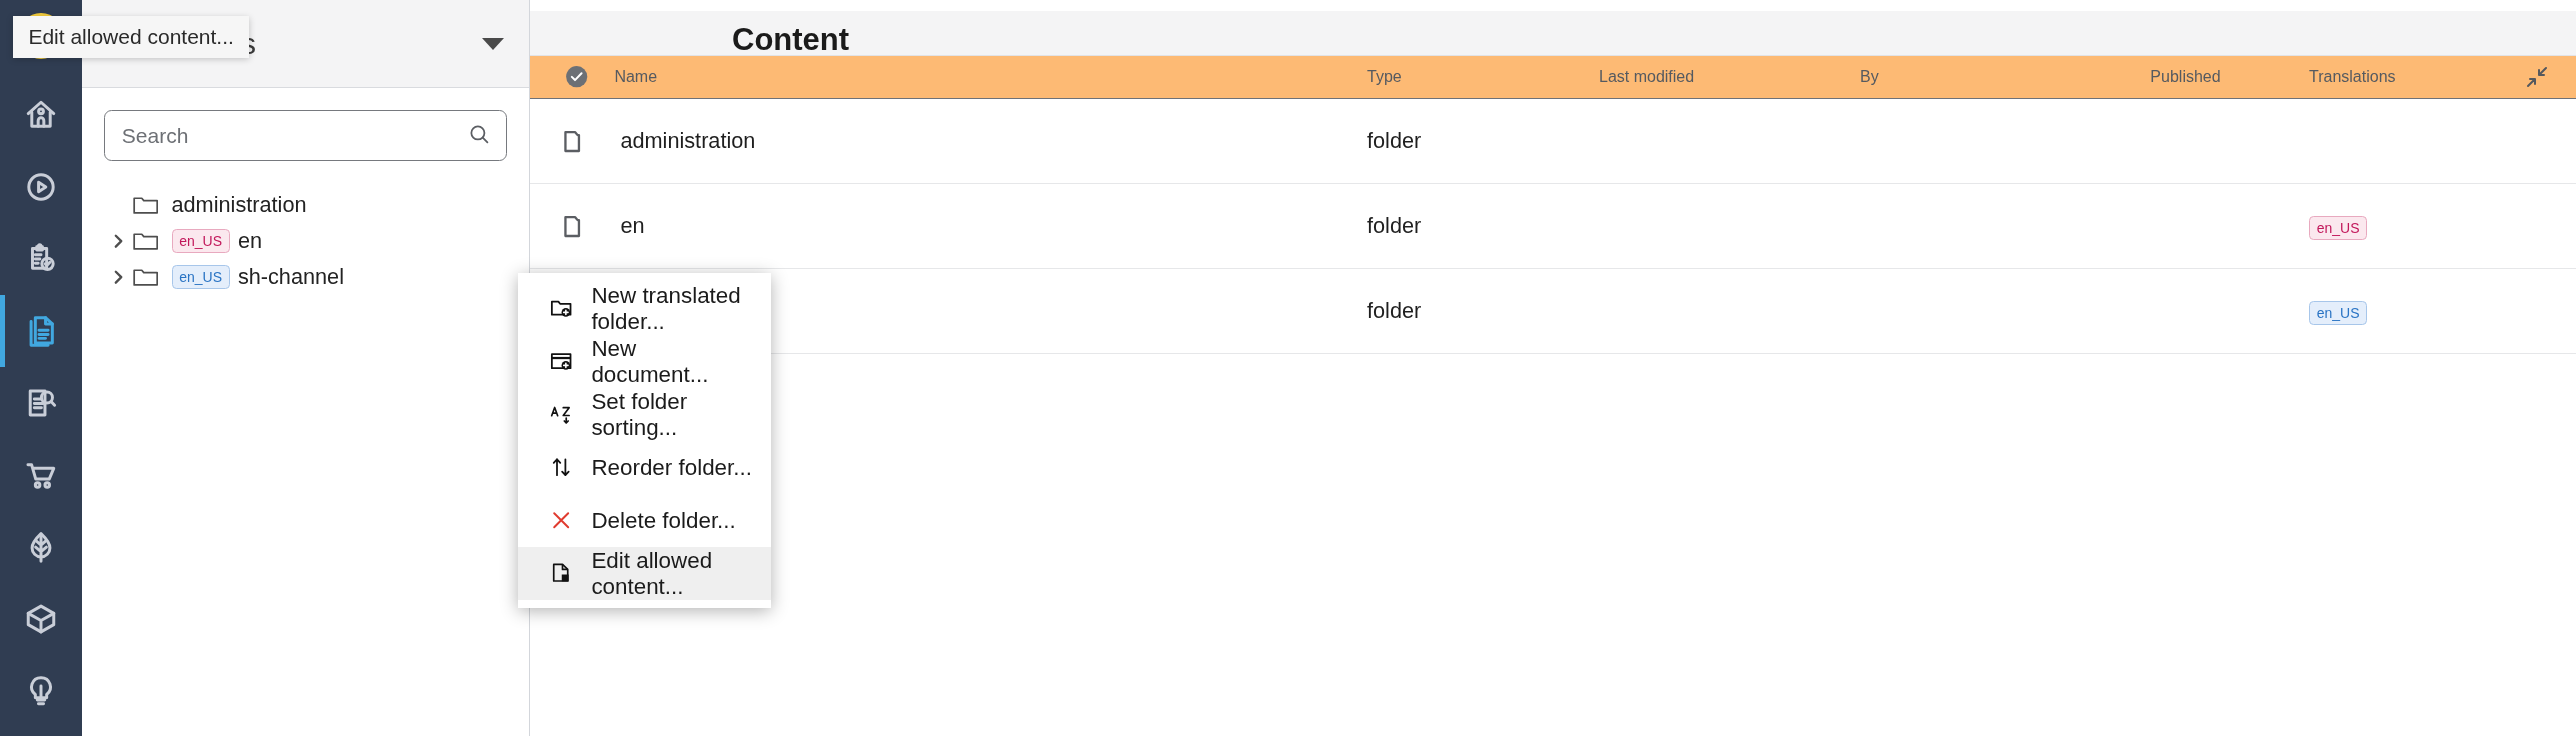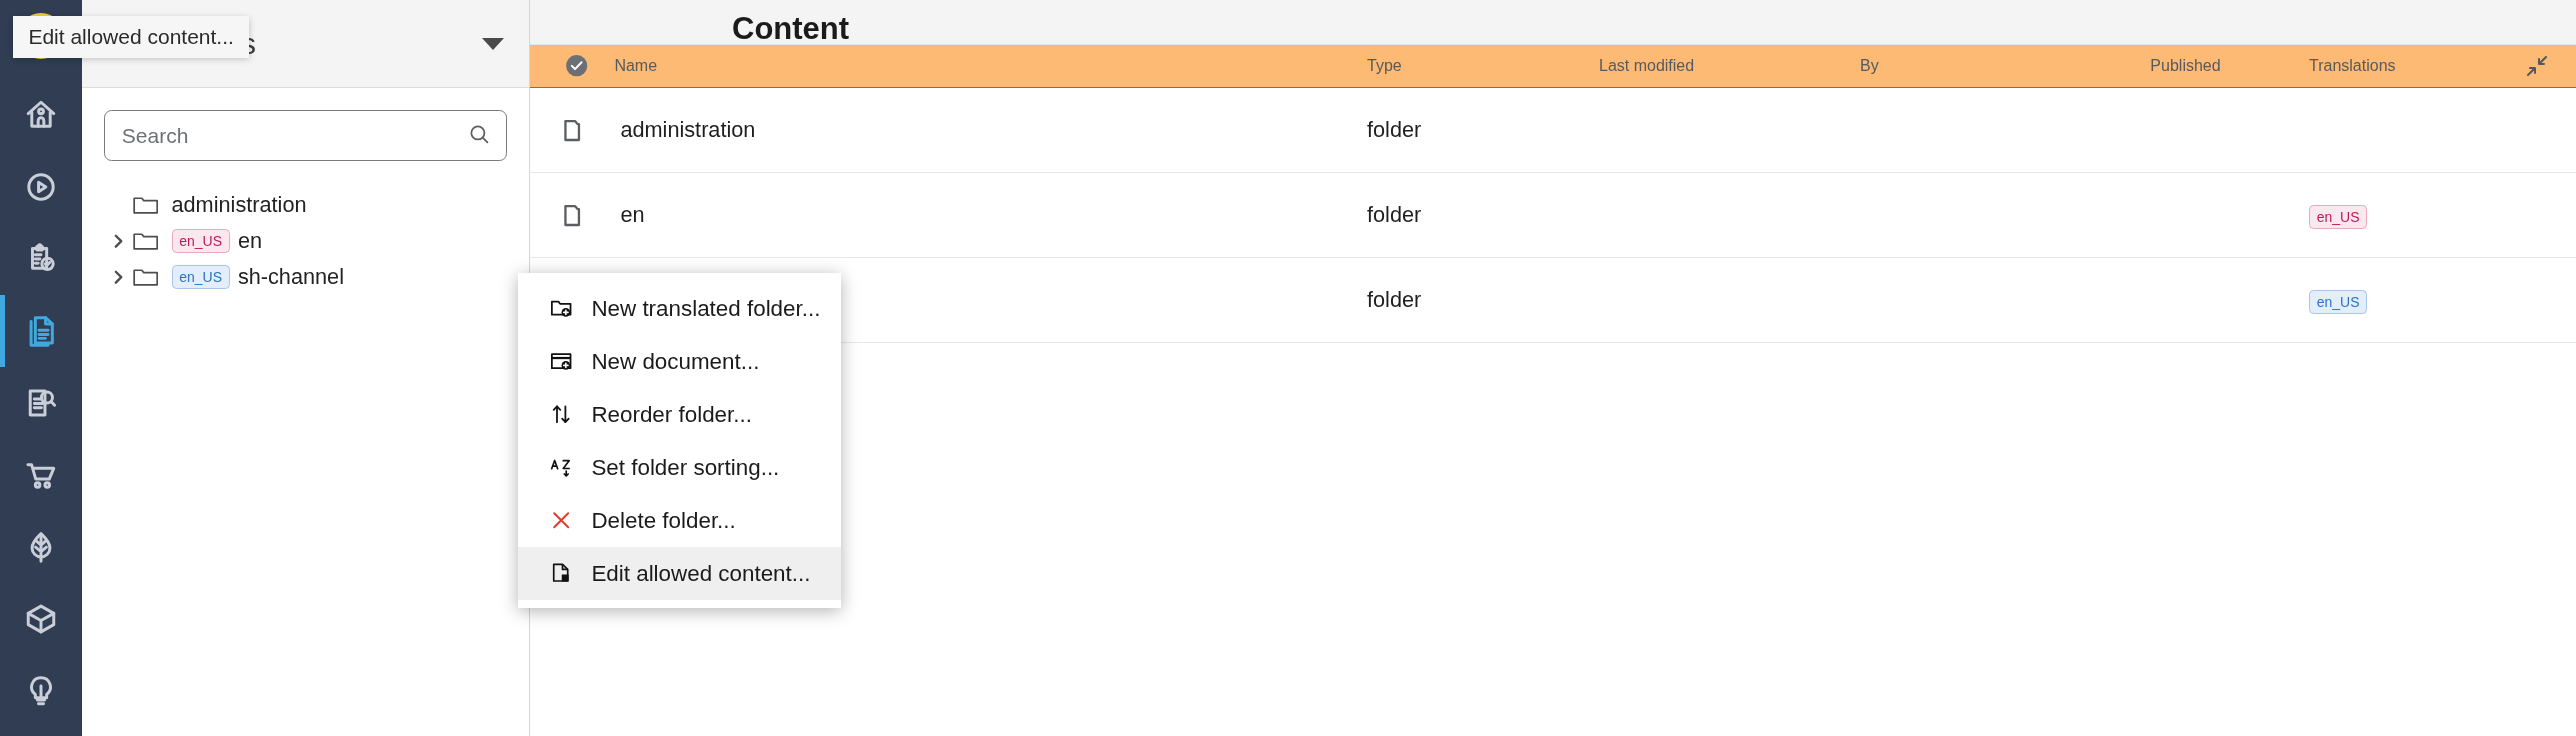--- a/index.html
+++ b/index.html
@@ -88,21 +88,21 @@
     height: 24px; padding: 0 6.7px; border-radius: 4.5px;
     font-size: 14px; font-weight: normal; margin-right: 8.2px;
     border: 0.7px solid;
   }
   .badge.pink  { background: #fbe8ee; border-color: #e8a9bf; color: #c2185b; }
   .badge.blue  { background: #e4eefb; border-color: #a7c6ea; color: #2a74c4; }
   .tree-label { white-space: nowrap; }
 
   
   .main { flex: 1; height: 576px; background: #fff;
-          display: flex; flex-direction: column; position: relative; }
+          display: flex; flex-direction: column; position: relative; margin-top: 11px; }
   .topbar {
     height: 45px; flex: 0 0 45px; background: #f4f4f5;
     border-bottom: 0.7px solid #e2e3e6;
     display: flex; align-items: flex-end; padding-left: 202px;
     overflow: hidden;
   }
   .topbar-title { font-size: 31px; font-weight: bold; color: #1b1b1b;
                   line-height: 30px; }
   .thead {
     height: 43px; flex: 0 0 43px; background: #fdba74;
@@ -129,21 +129,21 @@
                 display:flex; align-items:center; }
   .head-check svg { width: 25.4px; height: 25.4px; }
   .row-folder { width: 34px; flex: 0 0 34px; margin-right: 22.4px;
                 display: flex; align-items: center; }
   .row-folder svg { width: 31px; height: 26px; }
   .collapse-ico { width: 24px; height: 24px; }
 
   
   .ctx {
     position: absolute; left: 518px; top: 273px;
-    width: 323px;
+    width: 253px;
     background: #ffffff;
     box-shadow: 0 3px 16.4px rgba(0,0,0,.30);
     padding: 9px 0 7.5px 0;
     z-index: 40;
   }
   .ctx-item {
     display: flex; align-items: center;
     height: 53px; padding: 0 13.4px 0 30px;
     font-size: 22.4px; color: #1b1b1b;
   }
@@ -431,39 +431,39 @@
           <circle cx="17" cy="16.5" r="4.6" fill="#111" stroke="none"></circle>
           <path d="M17 14.2v4.6M14.7 16.5h4.6" stroke="#fff" stroke-width="1.7" stroke-linecap="round"></path>
         </svg>
       </span>
       <span>New document...</span>
     </div>
 
 
     <div class="ctx-item">
       <span class="ctx-ico">
-        <svg viewBox="0 0 24 24" fill="none" stroke="#111" stroke-width="1.9" stroke-linecap="round" stroke-linejoin="round">
-          <path d="M7.5 20.5V3.5M7.5 3.5 4 7.3M7.5 3.5 11 7.3"></path>
-          <path d="M16.5 3.5v17M16.5 20.5 13 16.7M16.5 20.5 20 16.7"></path>
-        </svg>
-      </span>
-      <span>Reorder folder...</span>
-    </div>
-
-    <div class="ctx-item">
-      <span class="ctx-ico">
         <svg viewBox="0 0 24 24" fill="none" stroke="#111" stroke-width="1.8" stroke-linecap="round" stroke-linejoin="round">
           <path d="M1.8 13.6 5 4.8l3.2 8.8M2.9 10.9h4.2"></path>
           <path d="M14.2 5h6.3l-6.3 8.4h6.3"></path>
           <path d="M17.4 16.2v5.2M15.3 19.3l2.1 2.1 2.1-2.1"></path>
         </svg>
       </span>
       <span>Set folder sorting...</span>
     </div>
 
+    <div class="ctx-item">
+      <span class="ctx-ico">
+        <svg viewBox="0 0 24 24" fill="none" stroke="#111" stroke-width="1.9" stroke-linecap="round" stroke-linejoin="round">
+          <path d="M7.5 20.5V3.5M7.5 3.5 4 7.3M7.5 3.5 11 7.3"></path>
+          <path d="M16.5 3.5v17M16.5 20.5 13 16.7M16.5 20.5 20 16.7"></path>
+        </svg>
+      </span>
+      <span>Reorder folder...</span>
+    </div>
+
     <div class="ctx-item danger">
       <span class="ctx-ico">
         <svg viewBox="0 0 24 24" fill="none" stroke="#e03b2f" stroke-width="2.1" stroke-linecap="round">
           <path d="M4.5 4.5 19.5 19.5M19.5 4.5 4.5 19.5"></path>
         </svg>
       </span>
       <span>Delete folder...</span>
     </div>
 
     <div class="ctx-item hl">

